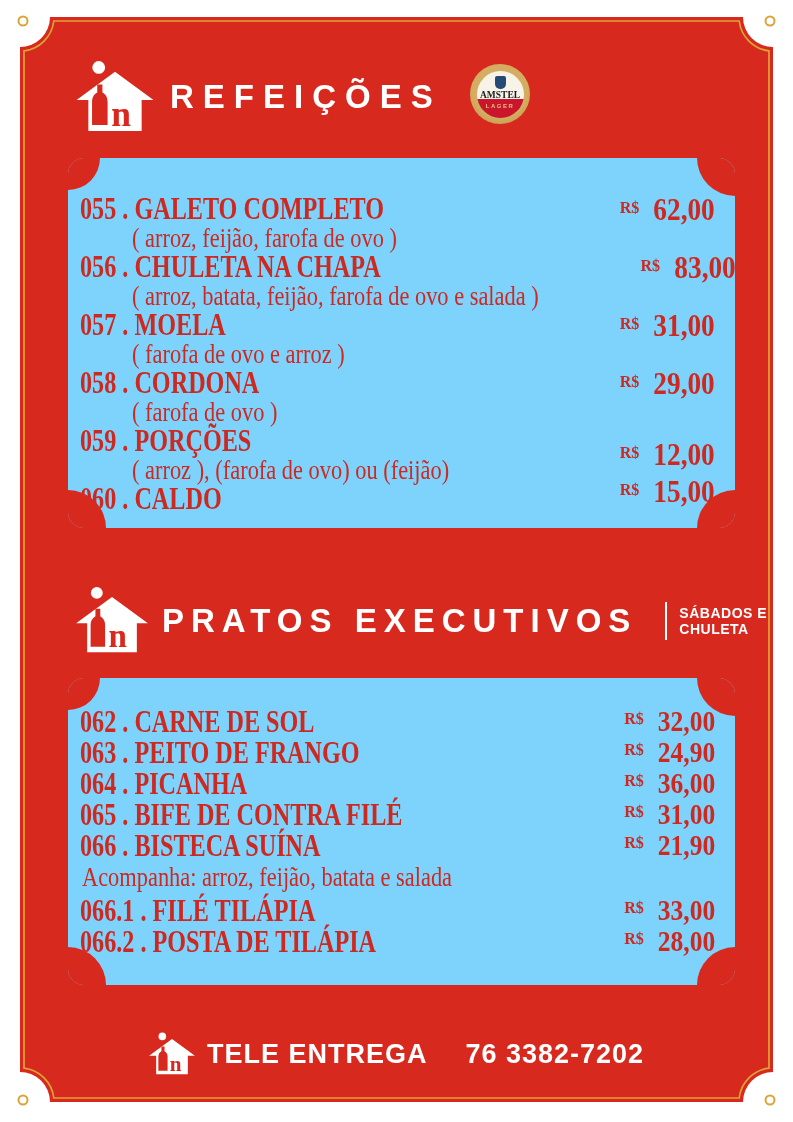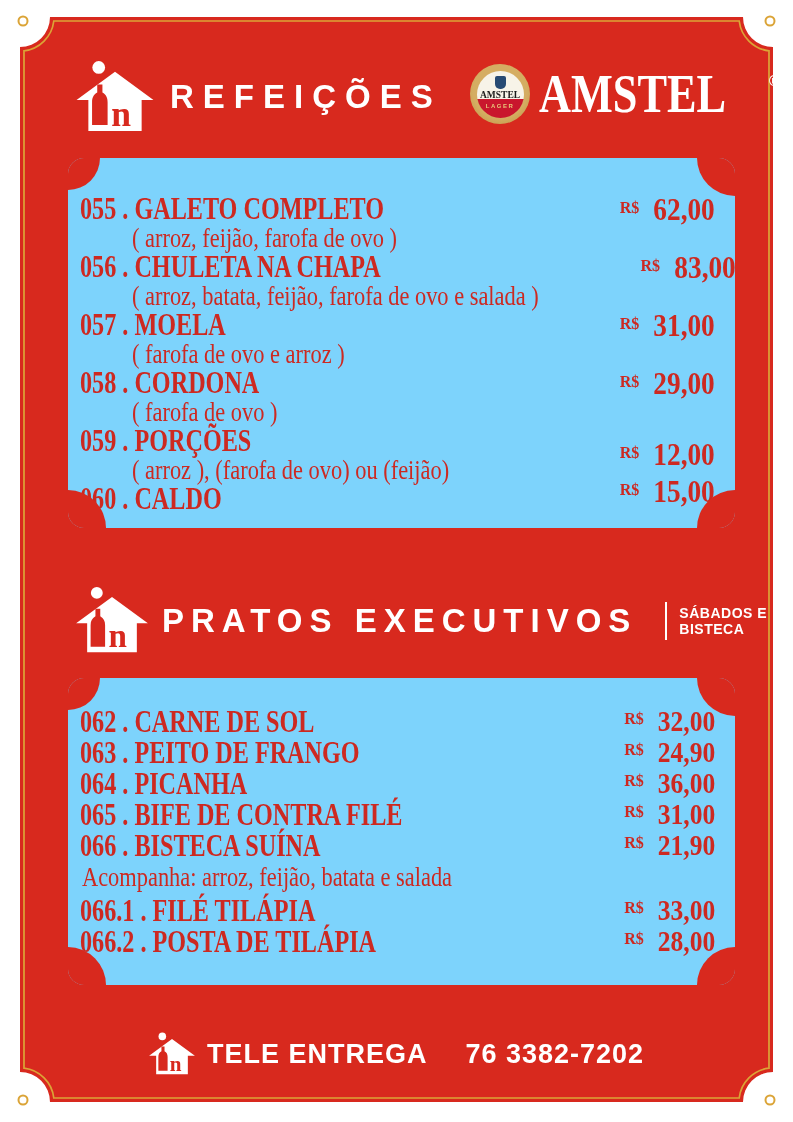--- a/index.html
+++ b/index.html
@@ -113,23 +113,20 @@
     <div class="section-title">REFEIÇÕES</div>
   </div>
 
   <div class="amstel">
     <div class="amstel-badge">
       <div class="badge-inner">
         <div class="crest"></div>
         <div class="badge-name">AMSTEL</div>
         <div class="badge-sub">LAGER</div>
       </div>
-    </div>
-    <div>
-      <span class="amstel-word">AMSTEL</span><span class="regmark">®</span>
     </div>
   </div>
 
   <div class="card card1">
     <div class="card-body">
 
       <div class="mrow">
         <div>
           <div class="item-title">055 . GALETO COMPLETO</div>
           <div class="item-desc">( arroz, feijão, farofa de ovo )</div>
@@ -206,21 +203,21 @@
       <circle cx="30" cy="10" r="8.6" fill="#ffffff"></circle>
       <polygon points="52,16 104,54 88,54 88,96 16,96 16,54 0,54" fill="#ffffff"></polygon>
       <path d="M28,33 l7,0 0,11 c5,3 7,7 7,13 l0,31 -21,0 0,-31 c0,-6 2,-10 7,-13 z" fill="#d8291e"></path>
       <text x="47" y="89" font-size="48" font-weight="bold" fill="#d8291e" font-family="Liberation Serif,serif">n</text>
     </svg>
     <div class="section-title" style="letter-spacing:7px;">PRATOS EXECUTIVOS</div>
     <div class="weekend-wrap">
       <div class="weekend-divider"></div>
       <div class="weekend">
         <div>SÁBADOS E</div>
-        <div>BISTECA</div>
+        <div>CHULETA</div>
       </div>
     </div>
   </div>
 
   <div class="card card2">
     <div class="card-body">
 
       <div class="mrow2">
         <div class="item-title">062 . CARNE DE SOL</div>
         <div class="price">

